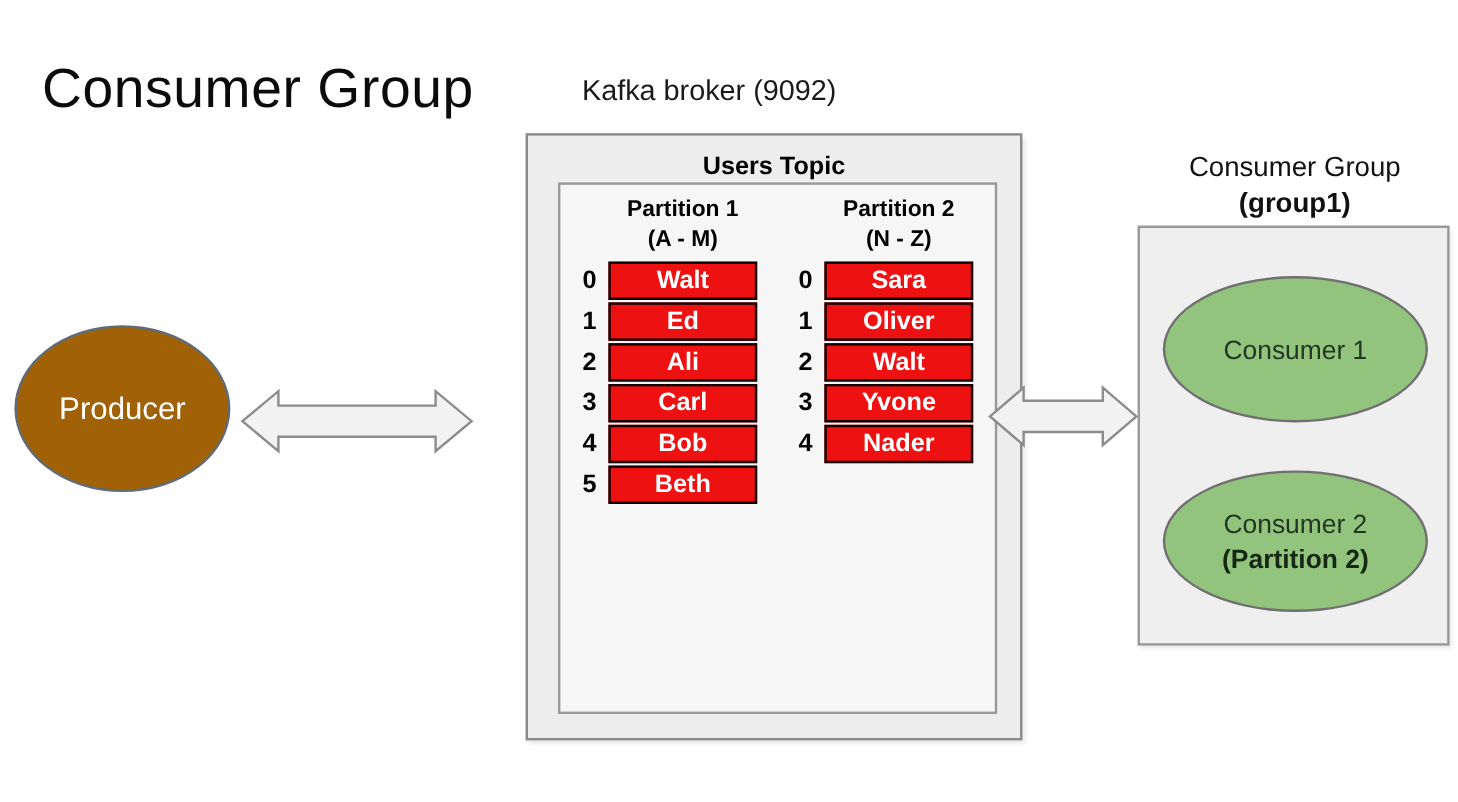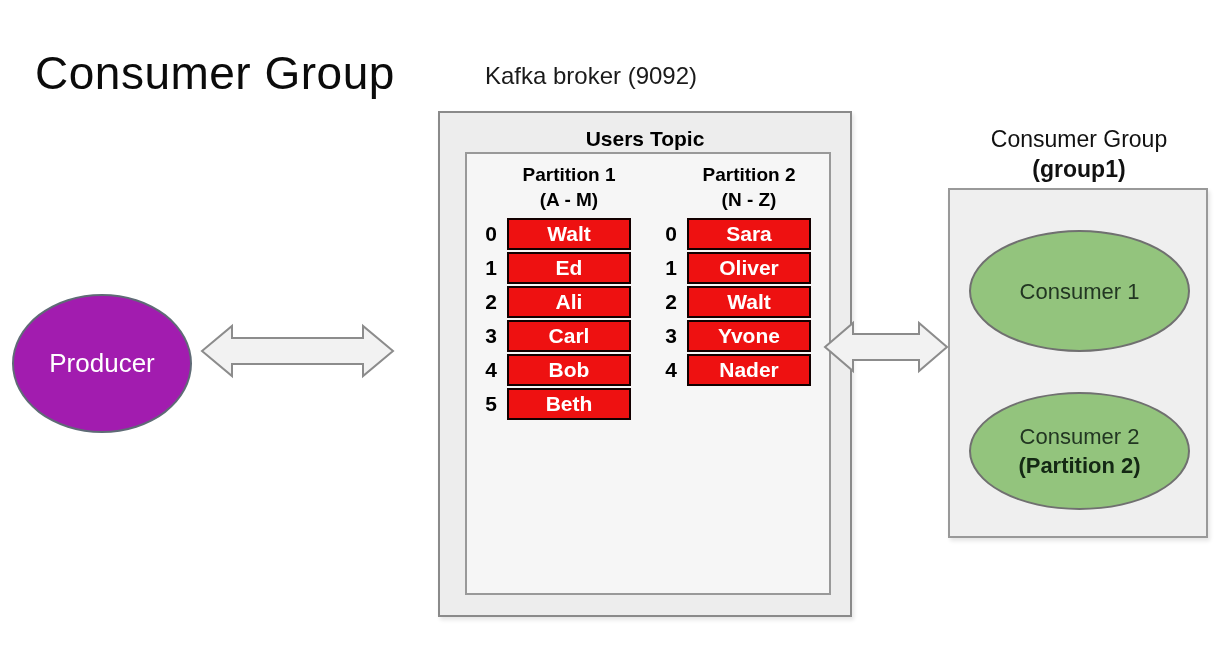--- a/index.html
+++ b/index.html
@@ -31,22 +31,22 @@
   .rc-1 { left:8px; }
   .rc-2 { left:188px; }
   .part-row { display:flex; align-items:center; margin-bottom:2px; height:32px; }
   .row-index { width:22px; text-align:right; font-size:21px; font-weight:700;
                color:#000; margin-right:10px; }
   .msg-cell { width:124px; height:32px; background:#ee1111; border:2px solid #120000;
               display:flex; align-items:center; justify-content:center; }
   .msg-cell span { color:#fff; font-weight:700; font-size:21px; }
 
   
-  .producer { position:absolute; left:12px; top:294px; width:180px; height:139px;
-              background:#a21caf; border:2px solid #5f6b76; border-radius:50%;
+  .producer { position:absolute; left:12px; top:271px; width:180px; height:139px;
+              background:#a16207; border:2px solid #5f6b76; border-radius:50%;
               display:flex; align-items:center; justify-content:center; }
   .producer span { color:#ffffff; font-size:26px; }
 
   
   .cg-title { position:absolute; left:948px; top:124px; width:262px; text-align:center;
               font-size:23px; line-height:30px; color:#111; }
   .cg-title .bold { font-weight:700; }
   .cg-box { position:absolute; left:948px; top:188px; width:260px; height:350px;
             background:#efefef; border:2px solid #999;
             box-shadow:2px 3px 4px rgba(0,0,0,0.10);padding-left:22px; }

